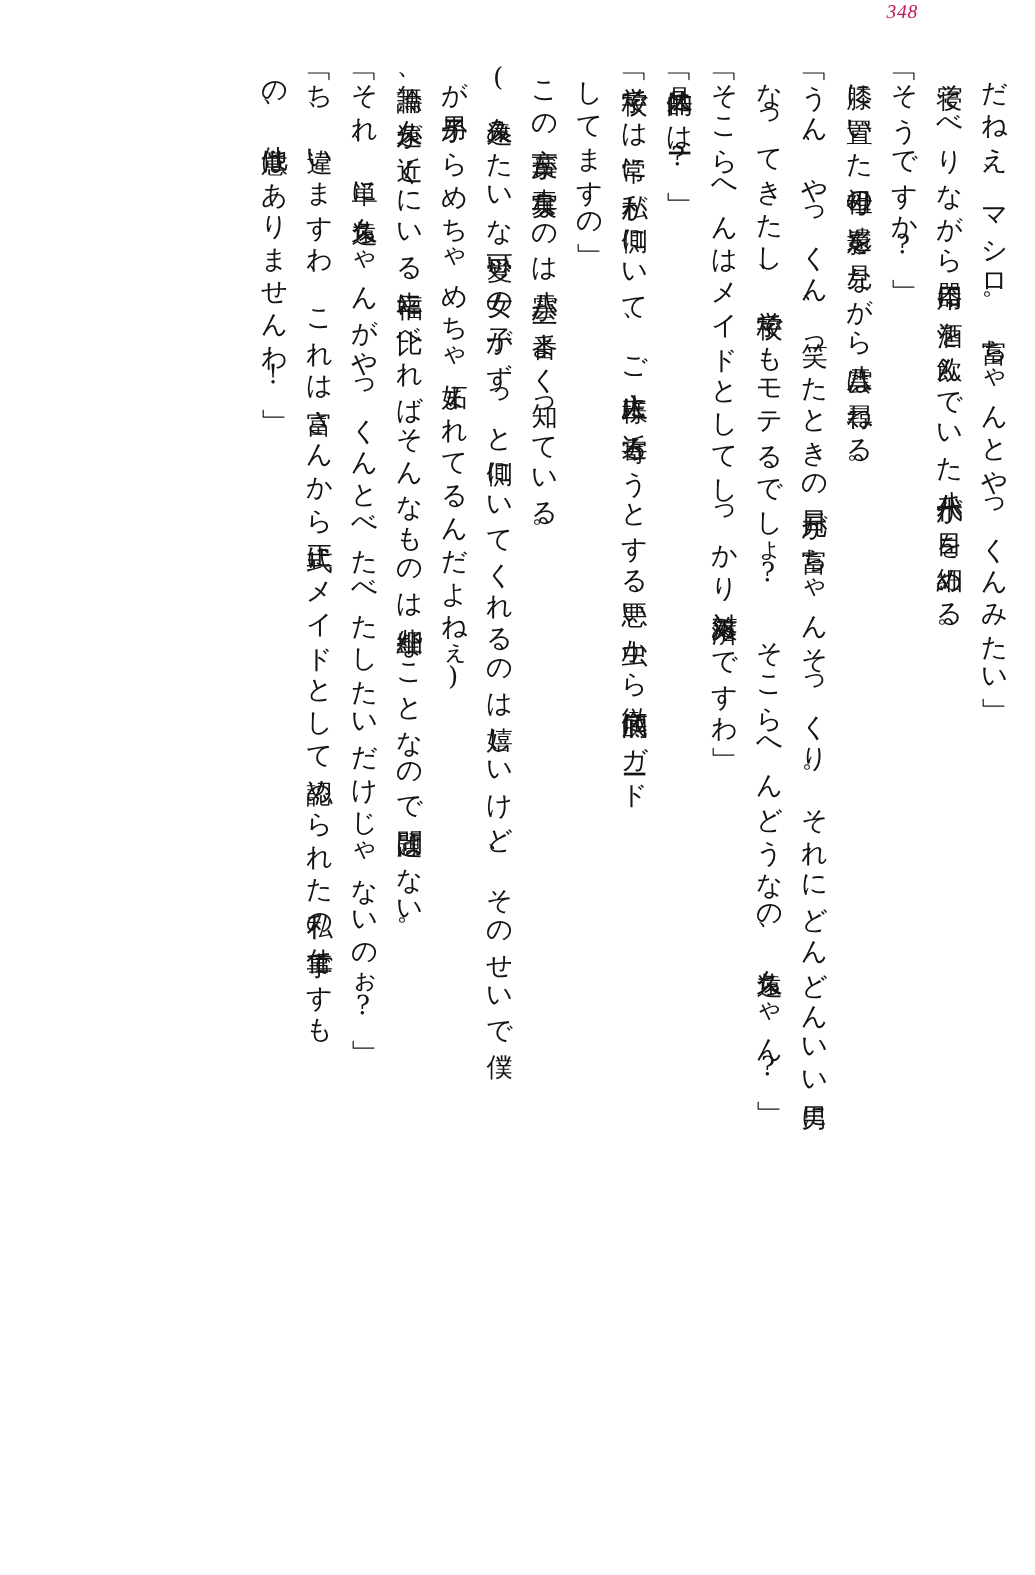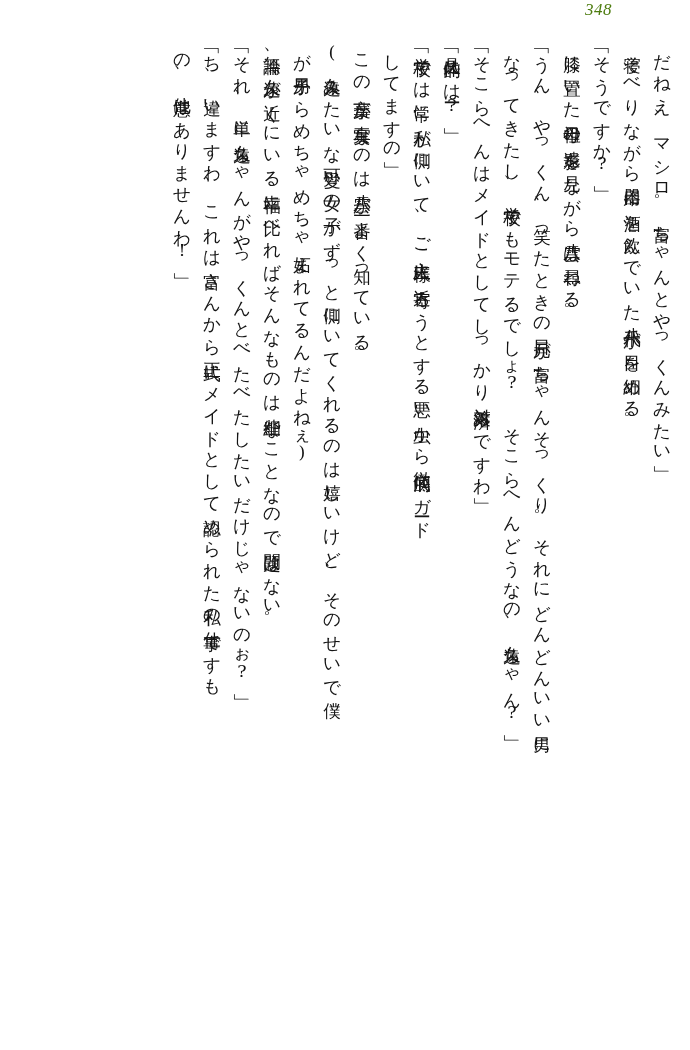--- a/index.html
+++ b/index.html
@@ -20,22 +20,22 @@
     height: 1050px;
     background: #ffffff;
     box-sizing: border-box;
   }
   .page-number {
     position: absolute;
     top: 0px;
     right: 78px;
     font-family: "Liberation Serif", "DejaVu Serif", serif;
     font-style: italic;
-    font-size: 17px;
-    color: #4d7c0f;
+    font-size: 13px;
+    color: #be185d;
     letter-spacing: 0.5px;
   }
   .text-body {
     position: absolute;
     top: 42px;
     left: 20px;
     right: 20px;
     height: 990px;
     display: flex;
     flex-direction: row-reverse;

